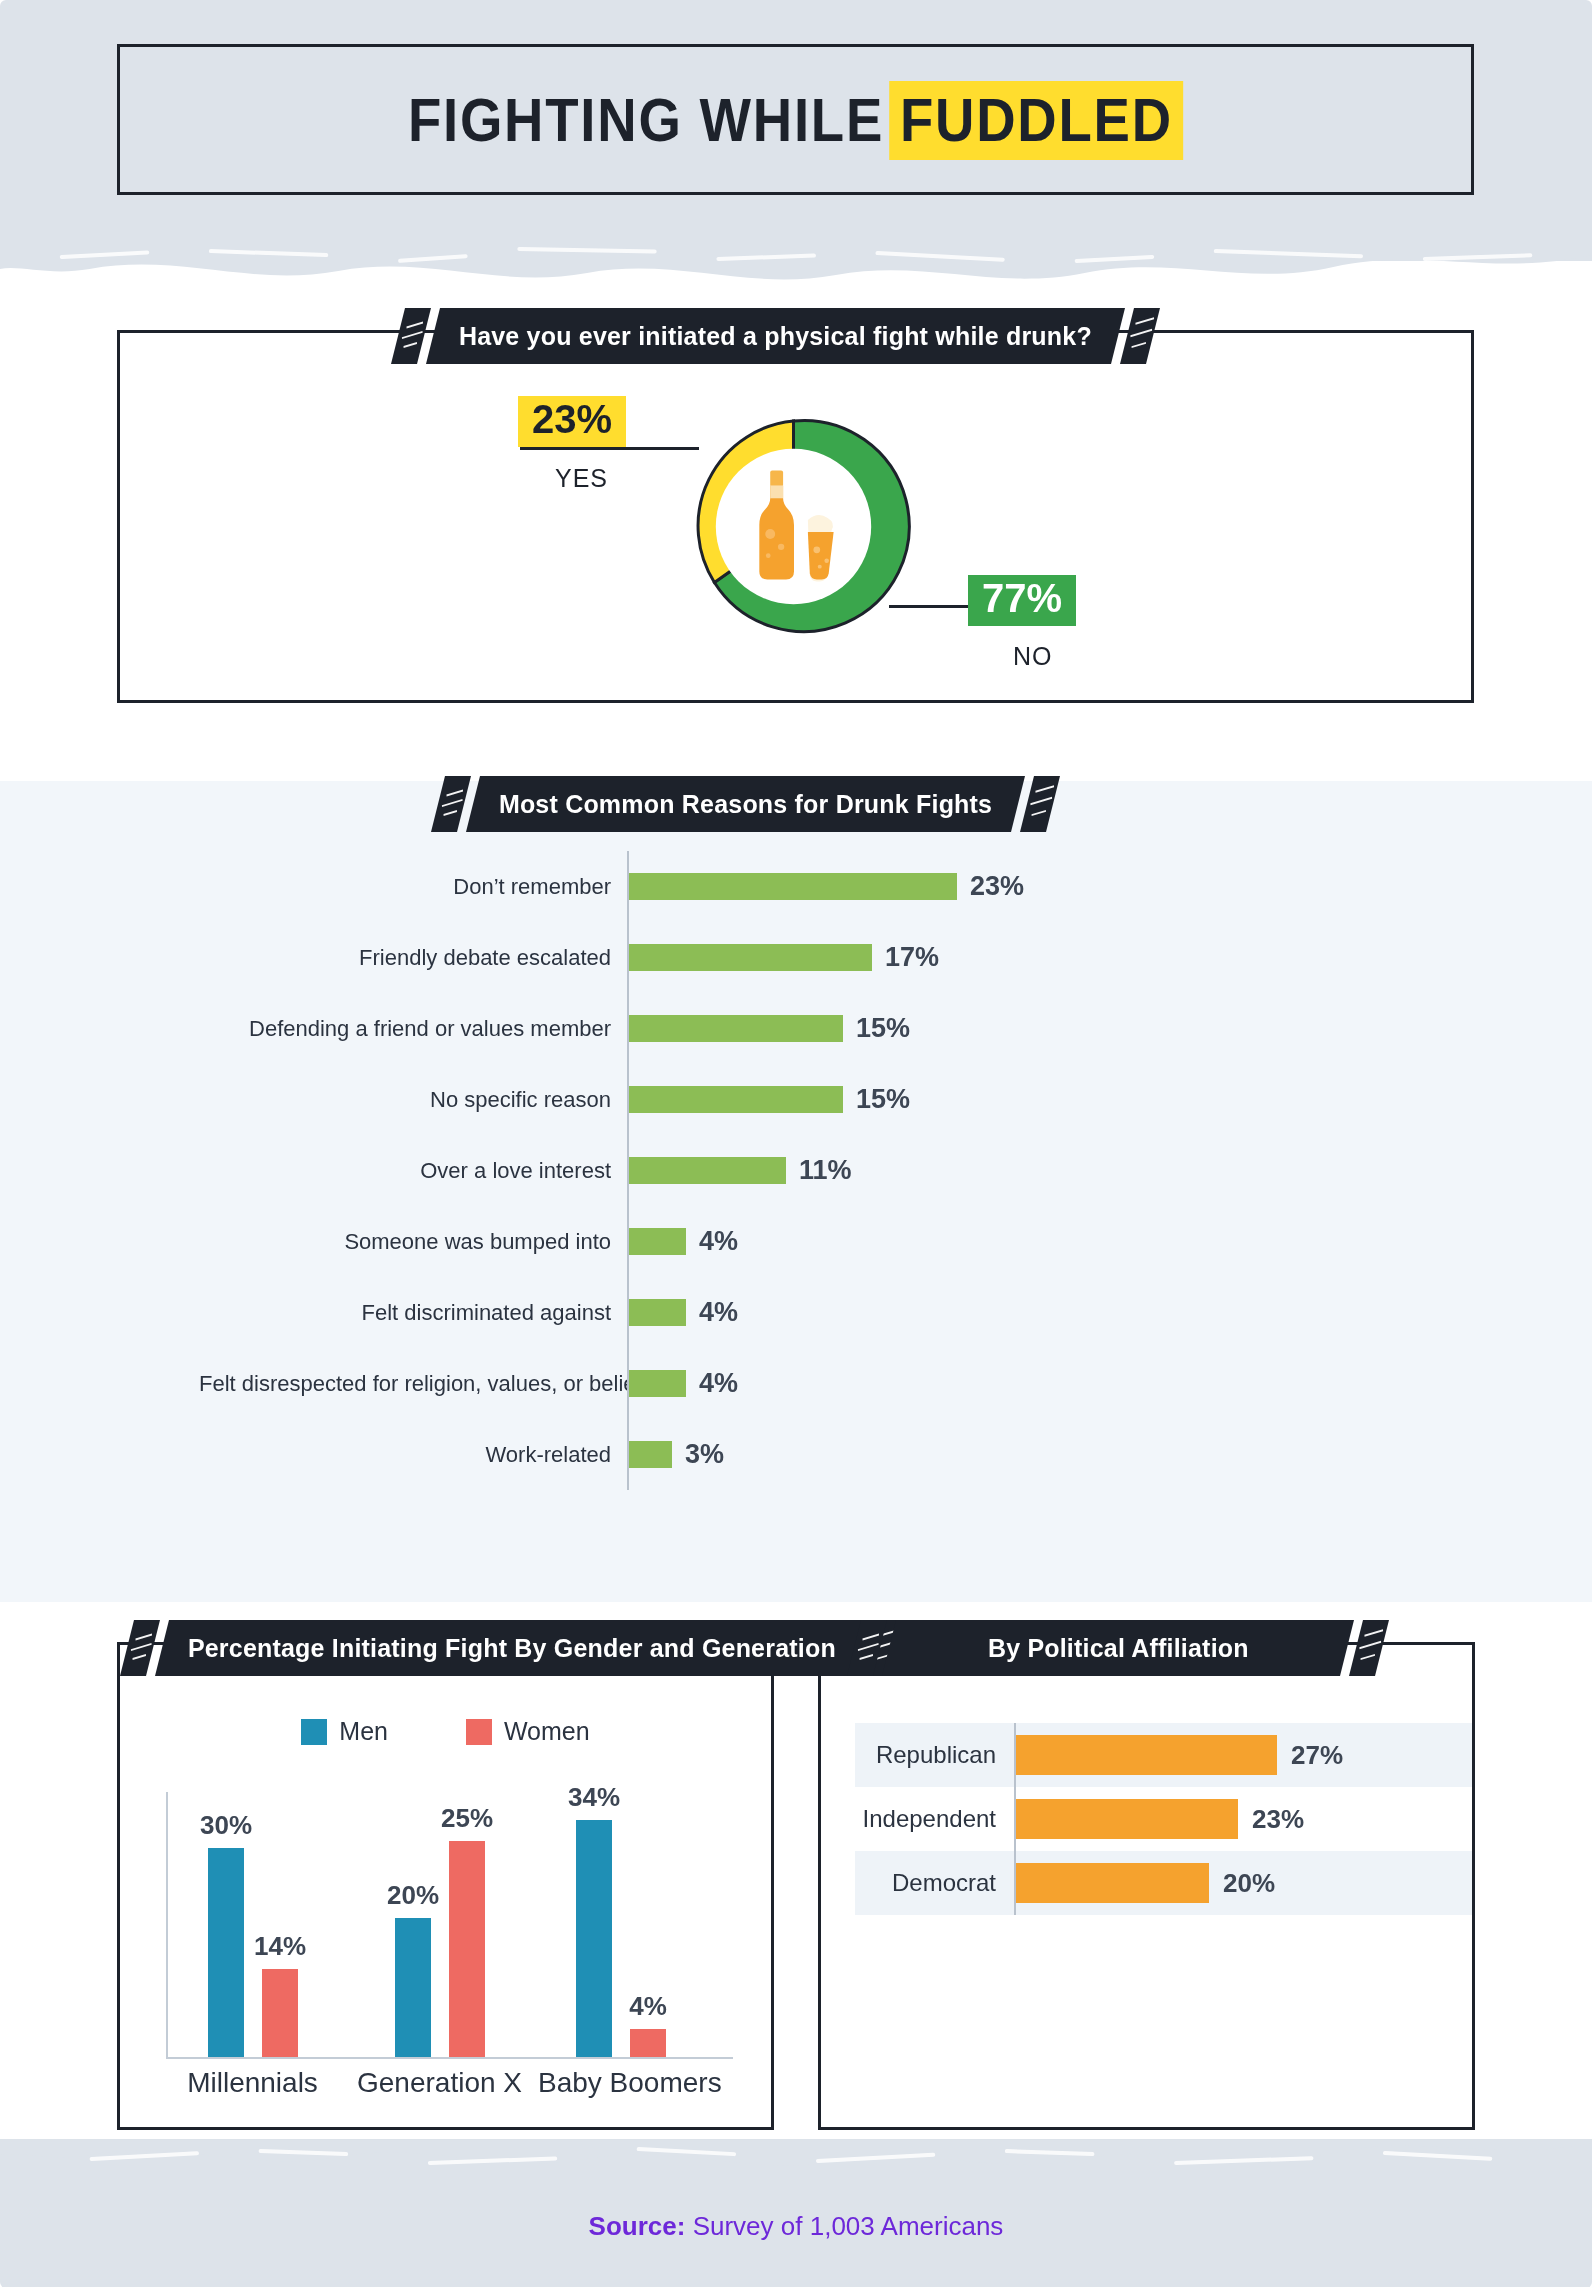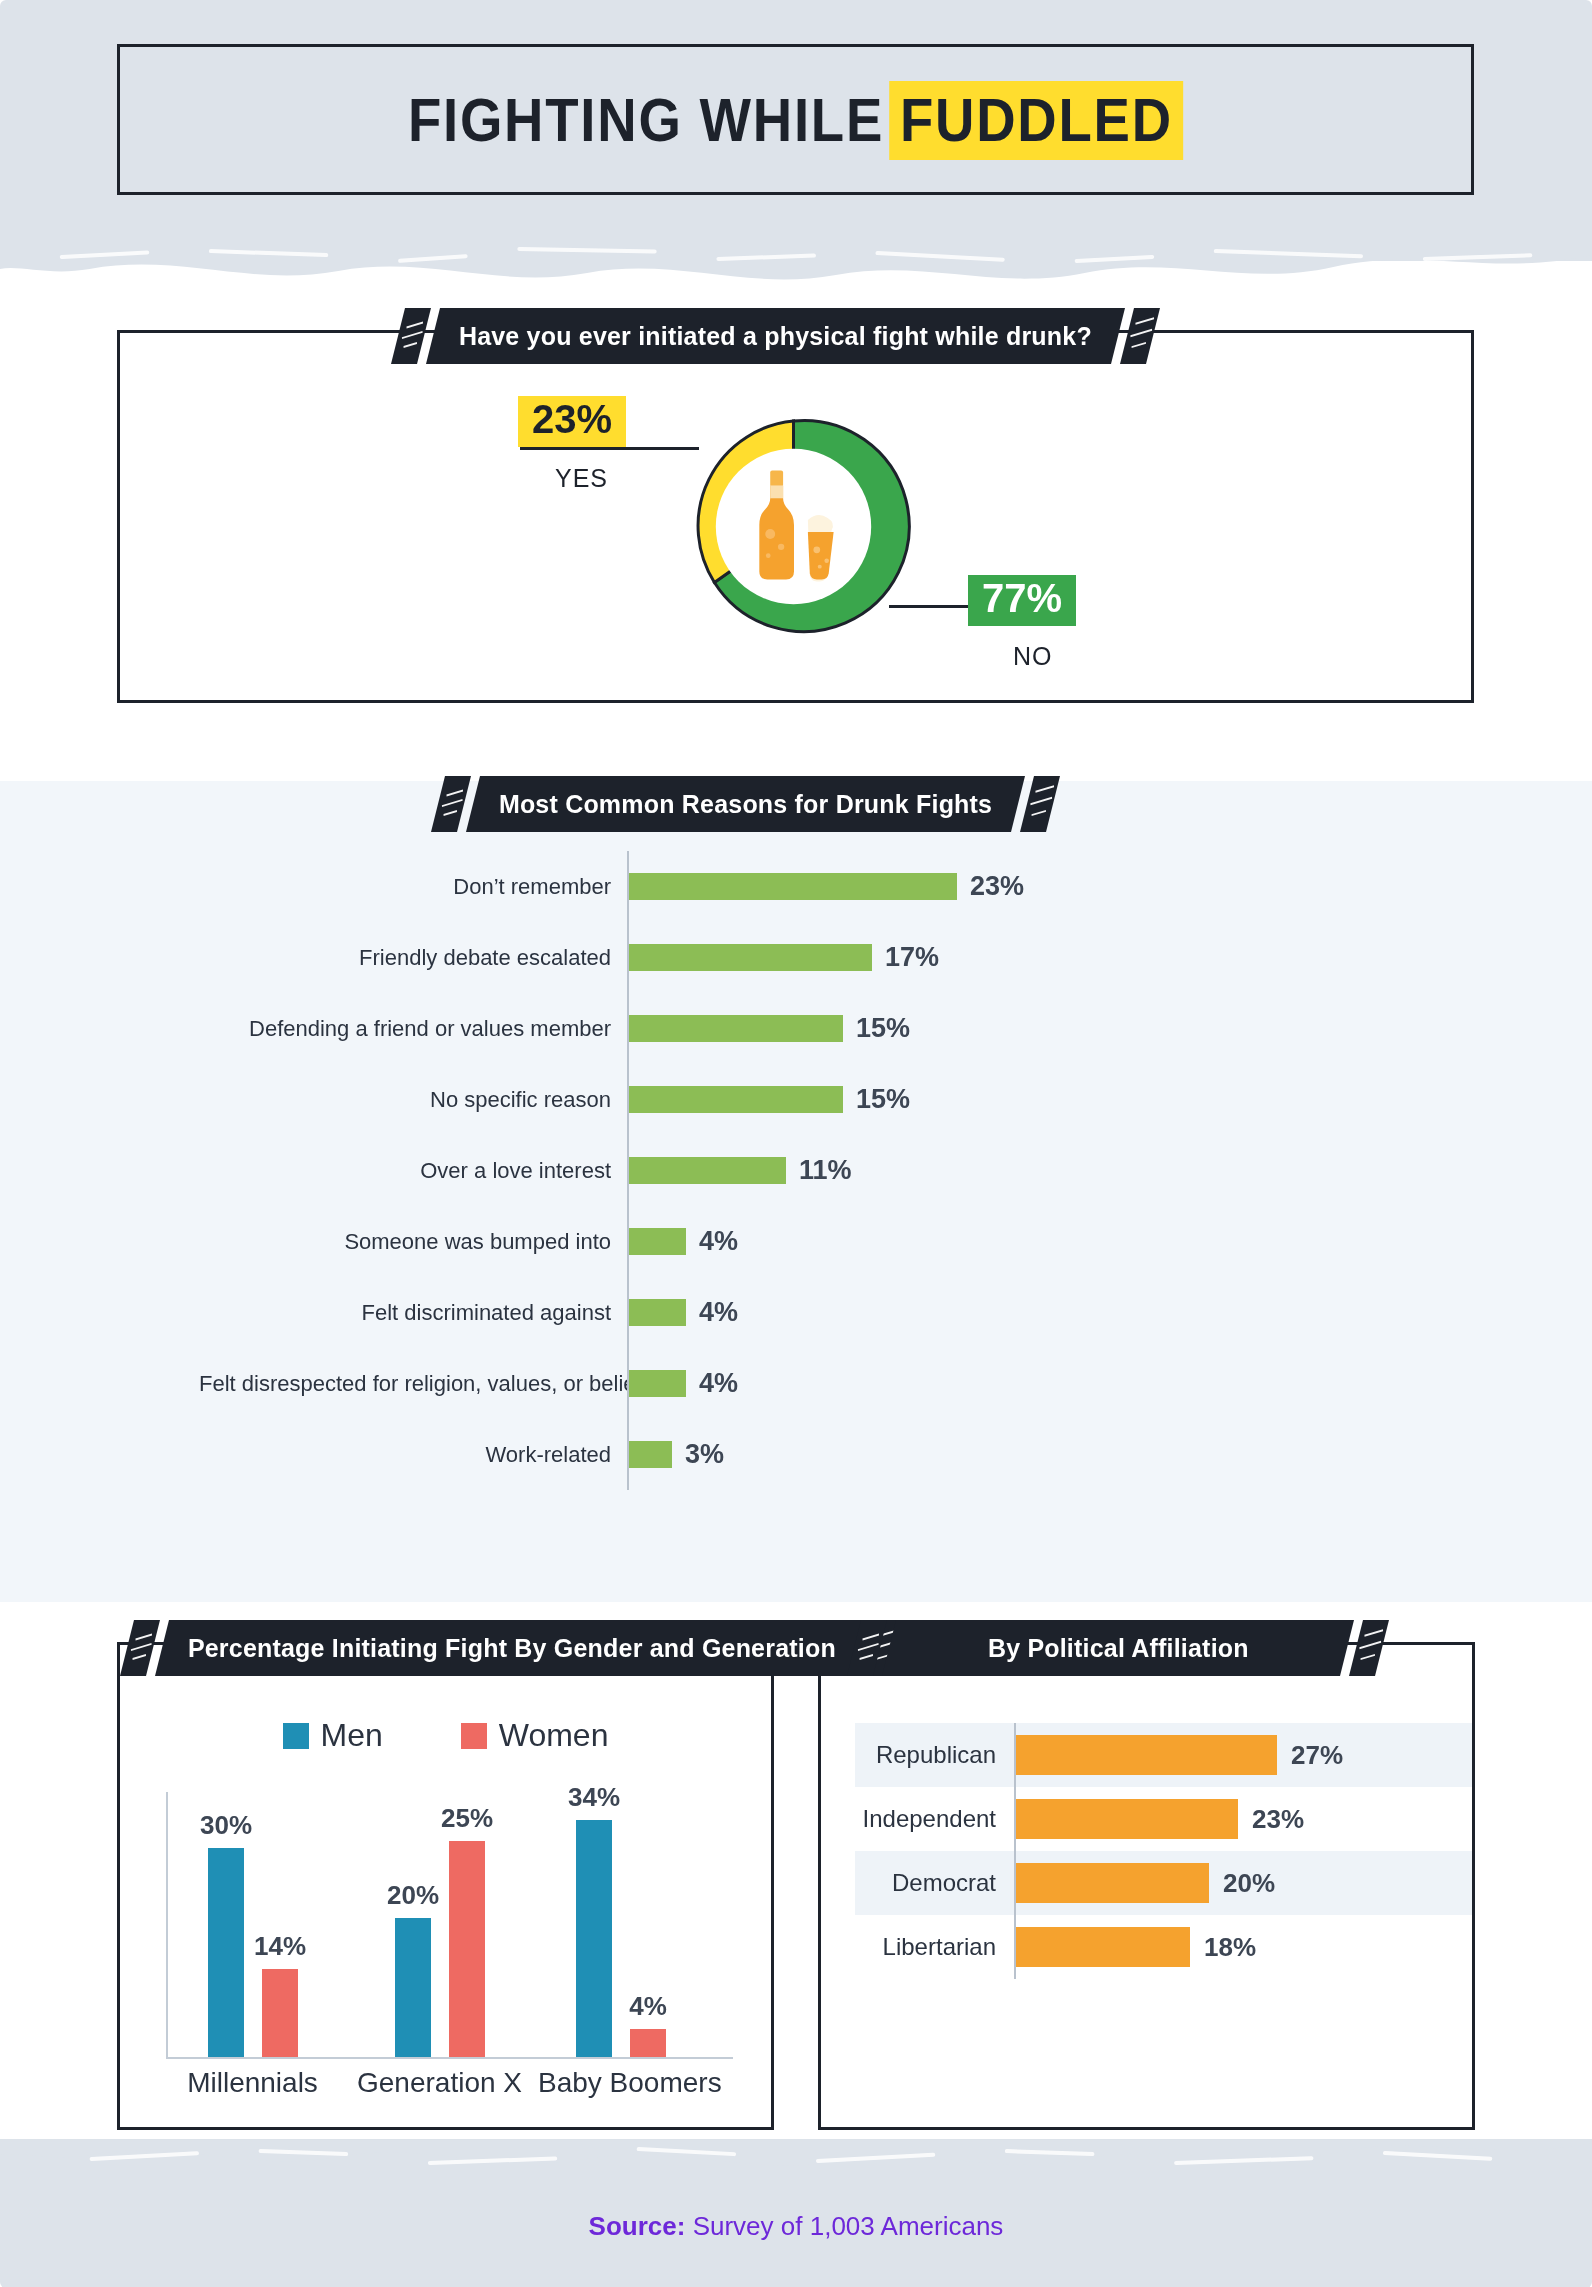--- a/index.html
+++ b/index.html
@@ -205,21 +205,21 @@
     left: 0; right: 0;
     top: 72px;
     display: flex;
     justify-content: center;
     gap: 78px;
   }
   .leg-item { display: flex; align-items: center; gap: 12px; }
   .leg-swatch { width: 26px; height: 26px; }
   .leg-text {
     font-family: "Liberation Sans Narrow", "Liberation Sans", sans-serif;
-    font-size: 32px;
+    font-size: 25px;
     color: #2b3340;
   }
   .gg-plot {
     position: absolute;
     left: 46px;
     top: 147px;
     width: 567px;
     height: 267px;
     border-left: 2px solid #c3ccd6;
     border-bottom: 2px solid #c3ccd6;
@@ -571,27 +571,20 @@
             <div class="pol-val">23%</div>
           </div>
         </div>
         <div class="pol-row striped">
           <div class="pol-label">Democrat</div>
           <div class="pol-track">
             <div class="pol-bar" style="width: 193px; background: rgb(245, 162, 46);"></div>
             <div class="pol-val">20%</div>
           </div>
         </div>
-        <div class="pol-row">
-          <div class="pol-label">Libertarian</div>
-          <div class="pol-track">
-            <div class="pol-bar" style="width: 174px; background: rgb(245, 162, 46);"></div>
-            <div class="pol-val">18%</div>
-          </div>
-        </div>
       </div>
   </div>
 
   <div class="ribbon" style="left:854px; top:1620px;">
     <div class="rb-chip left">
       <span class="scratch" style="left:6px; top:16px; width:16px; height:2px;"></span>
       <span class="scratch" style="left:4px; top:26px; width:20px; height:2px;"></span>
       <span class="scratch" style="left:8px; top:36px; width:13px; height:2px;"></span>
     </div>
     <div class="rb-main" style="width:458px;">

